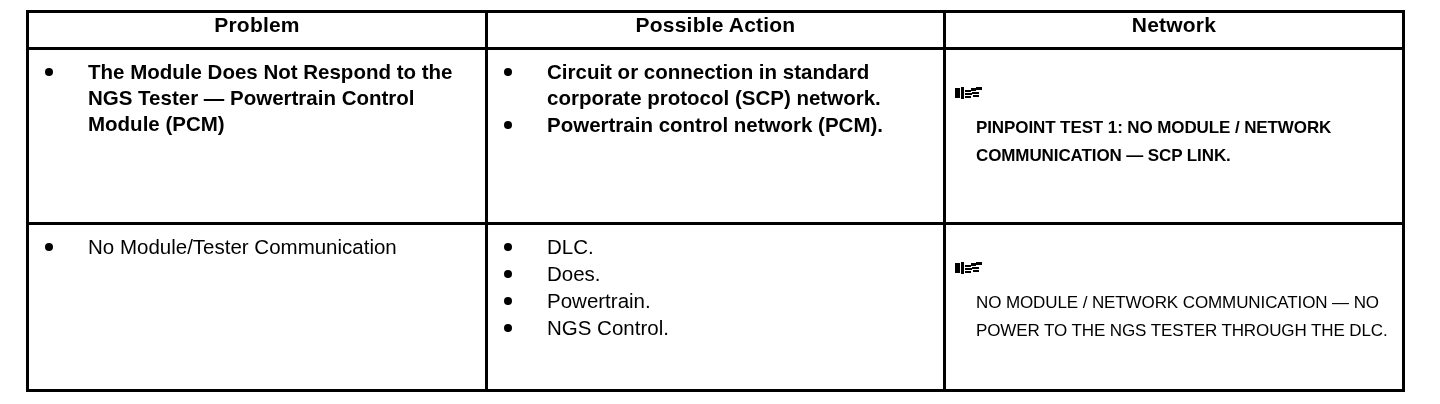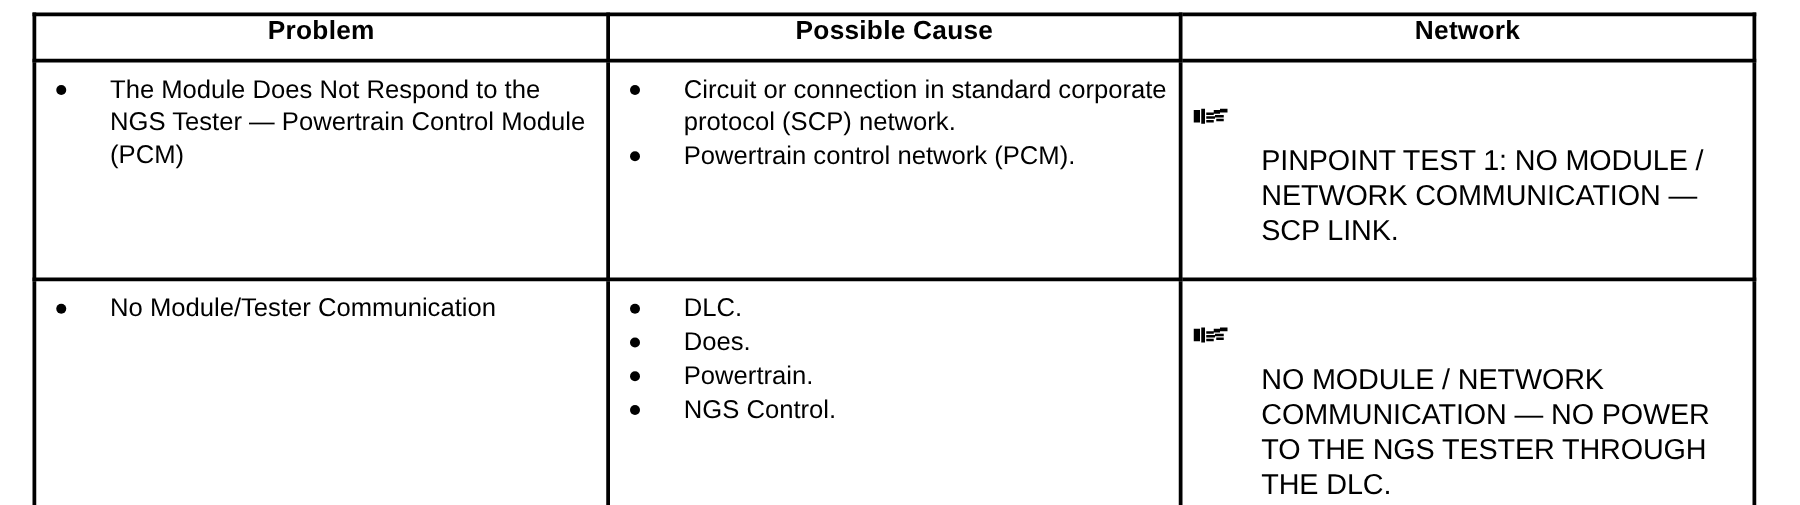--- a/index.html
+++ b/index.html
@@ -41,21 +41,21 @@
 
   thead th {
     height: 34px;
     text-align: center;
     vertical-align: middle;
     font-size: 21px;
     font-weight: bold;
     letter-spacing: 0.2px;
   }
 
-  .row1 td { height: 172px; }
+  .row1 td { height: 172px; font-weight: bold; }
   .row2 td { height: 164px; }
 
   ul.bullets {
     list-style: none;
     margin: 0;
     padding: 9px 6px 6px 0;
   }
   ul.bullets li {
     position: relative;
     padding-left: 59px;
@@ -73,22 +73,22 @@
     background: #000000;
   }
 
   
   .action-block {
     position: relative;
     padding: 8px 8px 6px 0;
   }
   .action-item {
     position: relative;
-    padding-left: 63px;
-    font-size: 23px;
+    padding-left: 30px;
+    font-size: 17px;
     line-height: 28px;
     letter-spacing: -0.1px;
     white-space: pre-line;
   }
   .action-item .hand-icon {
     position: absolute;
     left: 8px;
     top: 1px;
     width: 34px;
     height: 24px;
@@ -106,21 +106,21 @@
   <table class="diag-table">
     <colgroup>
       <col class="c-problem">
       <col class="c-cause">
       <col class="c-action">
     </colgroup>
 
     <thead>
       <tr>
         <th>Problem</th>
-        <th>Possible Cause</th>
+        <th>Possible Action</th>
         <th>Network</th>
       </tr>
     </thead>
 
     <tbody>
 
       <tr class="row1">
         <td>
           <ul class="bullets">
             <li>

